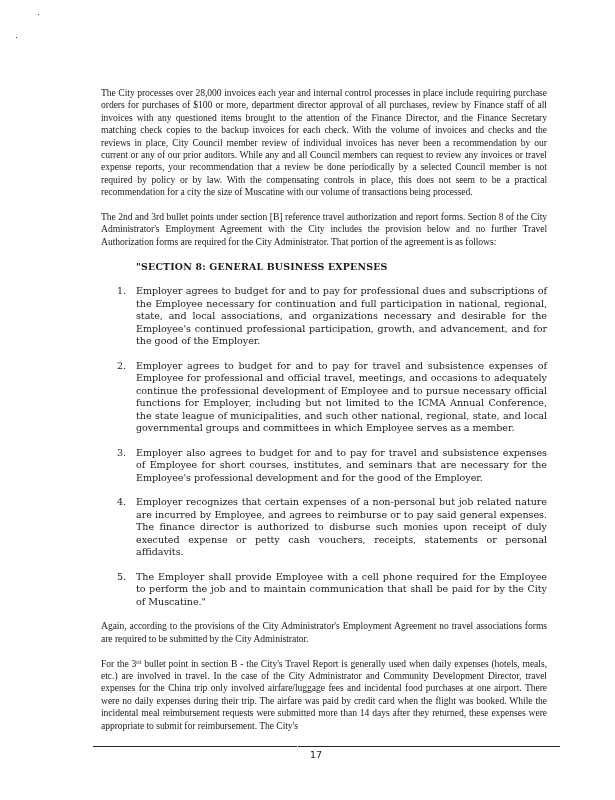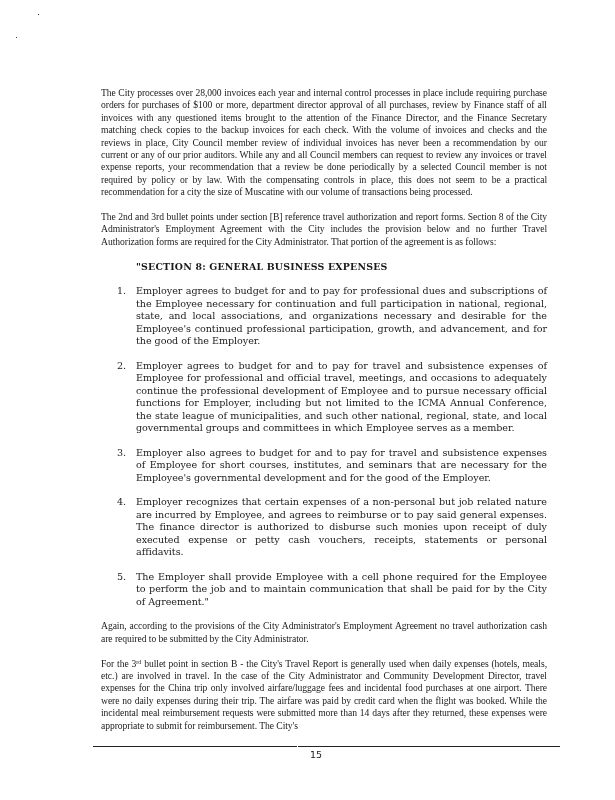--- a/index.html
+++ b/index.html
@@ -43,31 +43,31 @@
     <div class="li">
       <span class="num">1.</span>
       <span>Employer agrees to budget for and to pay for professional dues and subscriptions of the Employee necessary for continuation and full participation in national, regional, state, and local associations, and organizations necessary and desirable for the Employee's continued professional participation, growth, and advancement, and for the good of the Employer.</span>
     </div>
     <div class="li">
       <span class="num">2.</span>
       <span>Employer agrees to budget for and to pay for travel and subsistence expenses of Employee for professional and official travel, meetings, and occasions to adequately continue the professional development of Employee and to pursue necessary official functions for Employer, including but not limited to the ICMA Annual Conference, the state league of municipalities, and such other national, regional, state, and local governmental groups and committees in which Employee serves as a member.</span>
     </div>
     <div class="li">
       <span class="num">3.</span>
-      <span>Employer also agrees to budget for and to pay for travel and subsistence expenses of Employee for short courses, institutes, and seminars that are necessary for the Employee's governmental development and for the good of the Employer.</span>
+      <span>Employer also agrees to budget for and to pay for travel and subsistence expenses of Employee for short courses, institutes, and seminars that are necessary for the Employee's professional development and for the good of the Employer.</span>
     </div>
     <div class="li">
       <span class="num">4.</span>
       <span>Employer recognizes that certain expenses of a non-personal but job related nature are incurred by Employee, and agrees to reimburse or to pay said general expenses. The finance director is authorized to disburse such monies upon receipt of duly executed expense or petty cash vouchers, receipts, statements or personal affidavits.</span>
     </div>
     <div class="li">
       <span class="num">5.</span>
-      <span>The Employer shall provide Employee with a cell phone required for the Employee to perform the job and to maintain communication that shall be paid for by the City of Agreement."</span>
+      <span>The Employer shall provide Employee with a cell phone required for the Employee to perform the job and to maintain communication that shall be paid for by the City of Muscatine."</span>
     </div>
   </div>
 
-  <p class="p">Again, according to the provisions of the City Administrator's Employment Agreement no travel authorization cash are required to be submitted by the City Administrator.</p>
+  <p class="p">Again, according to the provisions of the City Administrator's Employment Agreement no travel associations forms are required to be submitted by the City Administrator.</p>
   <p class="p"><span>For the 3</span><sup>rd</sup><span> bullet point in section B - the City's Travel Report is generally used when daily expenses (hotels, meals, etc.) are involved in travel. In the case of the City Administrator and Community Development Director, travel expenses for the China trip only involved airfare/luggage fees and incidental food purchases at one airport. There were no daily expenses during their trip. The airfare was paid by credit card when the flight was booked. While the incidental meal reimbursement requests were submitted more than 14 days after they returned, these expenses were appropriate to submit for reimbursement. The City's</span></p>
 </div>
 
 <div class="footer-rule-left"></div>
 <div class="footer-rule-right"></div>
-<div class="page-number">15</div>
+<div class="page-number">17</div>
 
 </body></html>

